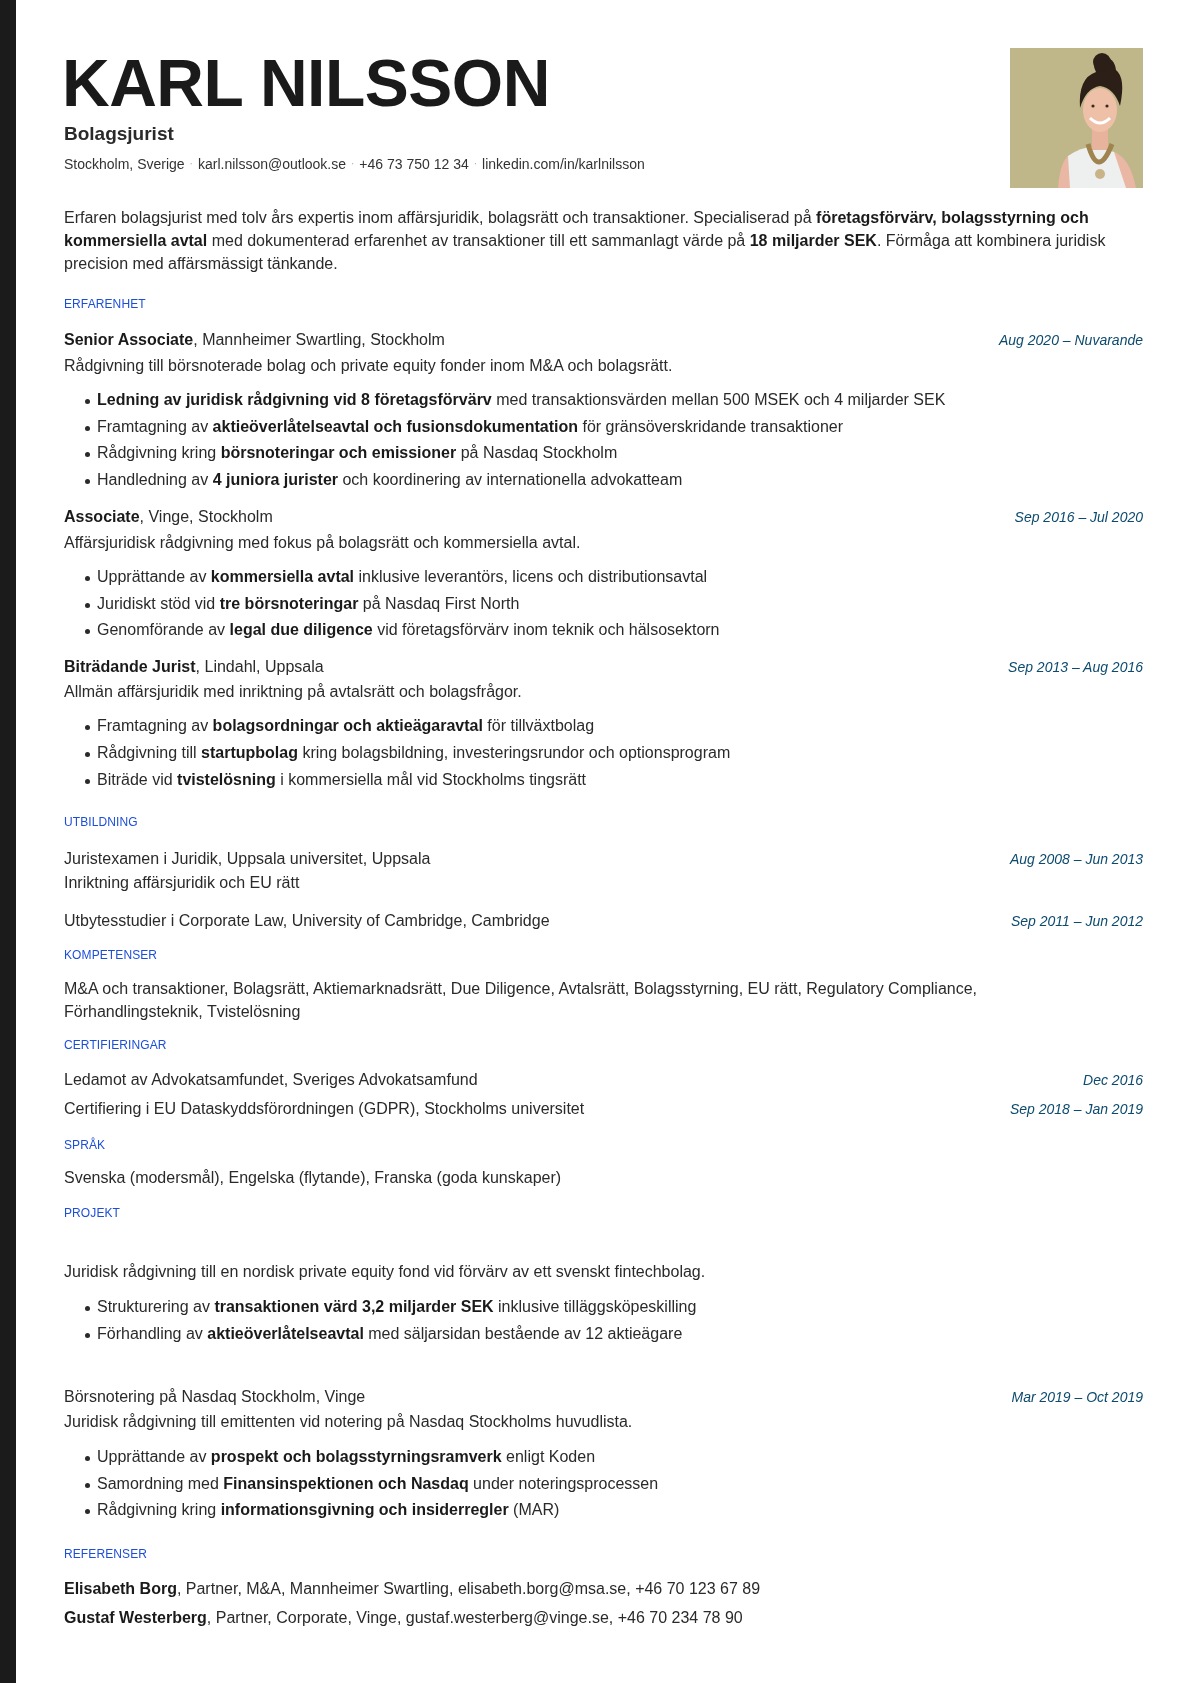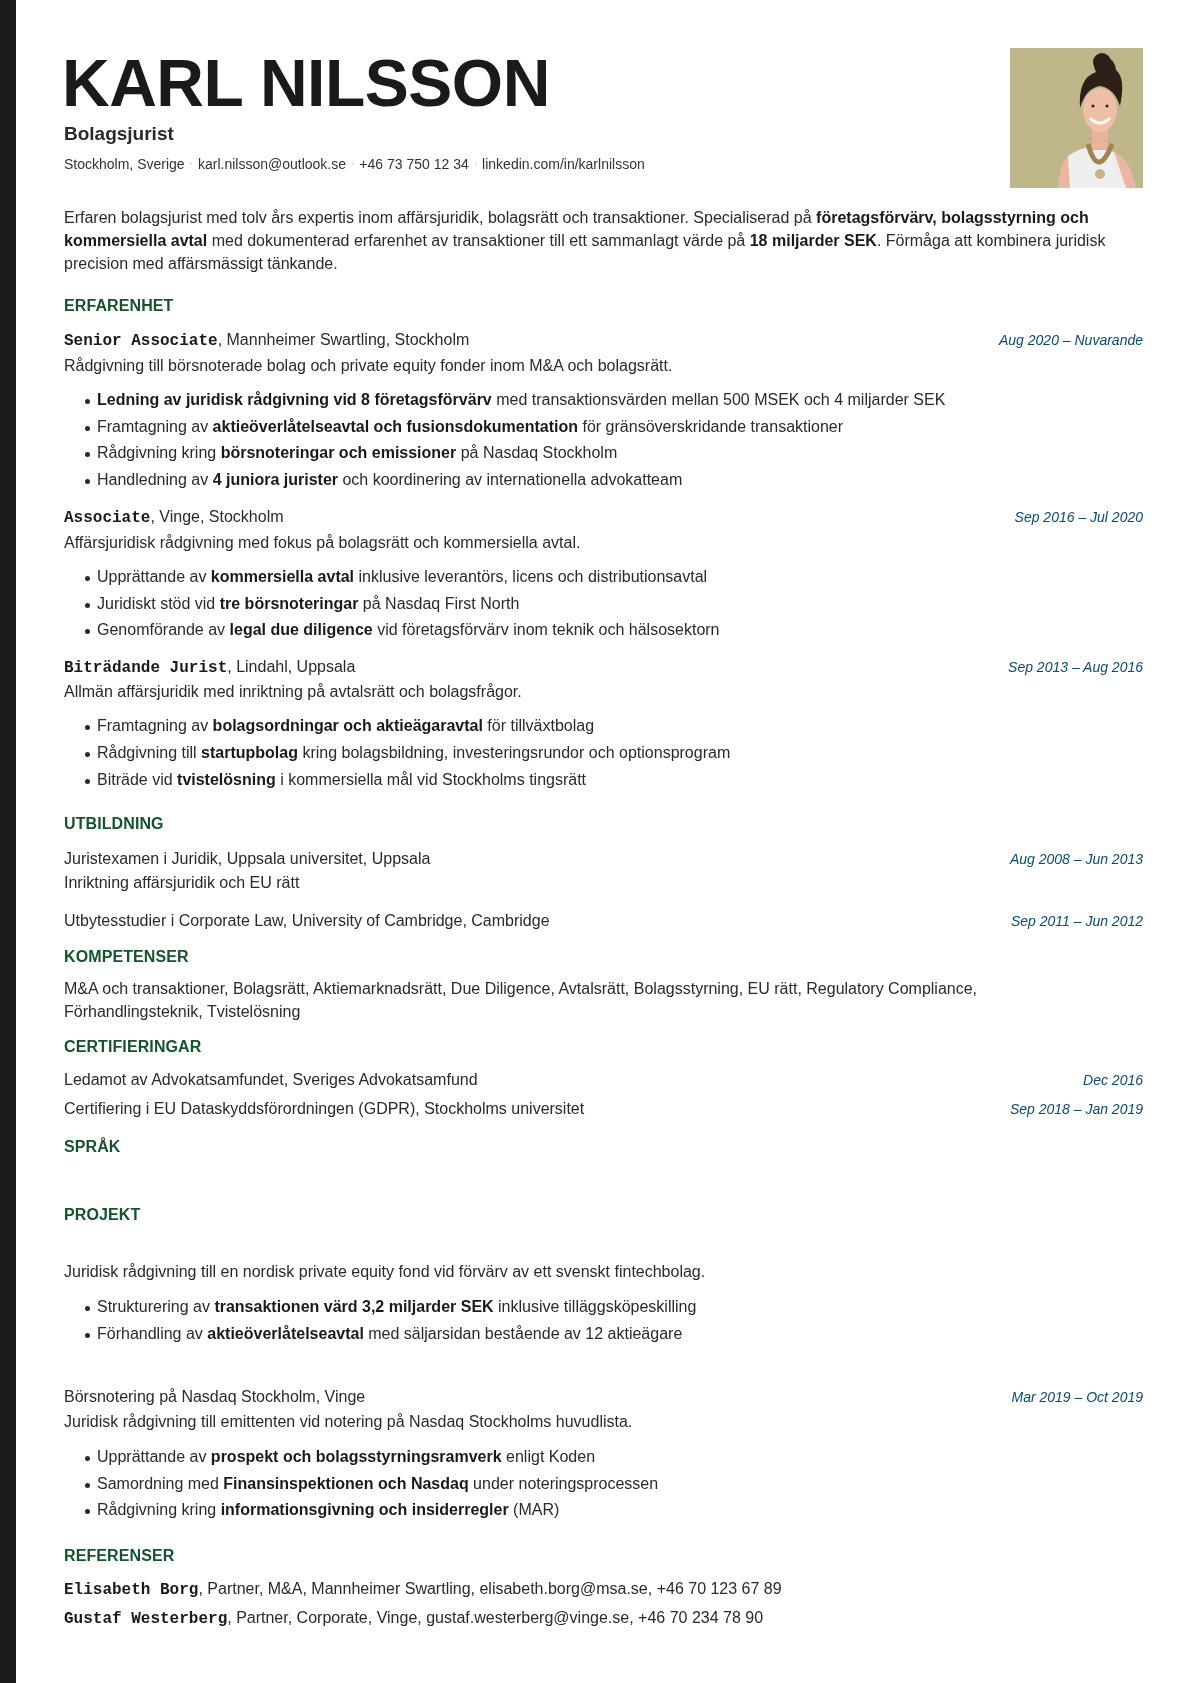--- a/index.html
+++ b/index.html
@@ -38,27 +38,27 @@
     .photo svg { display: block; }
 
     .summary {
       position: absolute; top: 206px; left: 0; width: 1079px;
       font-size: 16px; line-height: 23px; color: #2a2a2a;
     }
     .summary b { font-weight: 700; color: #1a1a1a; }
 
     .section-h {
       position: absolute; left: 0;
-      font-size: 16px; font-weight: 700; color: #14532d; letter-spacing: 0.1px;
+      font-size: 12px; font-weight: 400; color: #1d4ed8; letter-spacing: 0.1px;
     }
     .row {
       position: absolute; left: 0; width: 1079px;
       font-size: 16px; color: #2a2a2a; white-space: nowrap;
     }
-    .row b { font-weight: 700; color: #1a1a1a; font-family: Liberation Mono, monospace; }
+    .row b { font-weight: 700; color: #1a1a1a; }
     .date {
       position: absolute; right: 0; top: 1px;
       font-size: 14px; font-style: italic; color: #0c4a6e;
     }
     .bullet {
       position: absolute; left: 33px; font-size: 16px; color: #2a2a2a; white-space: nowrap;
     }
     .bullet::before {
       content: ""; position: absolute; left: -12px; top: 8px;
       width: 5px; height: 5px; border-radius: 50%; background: #2a2a2a;
@@ -158,20 +158,21 @@
   <div class="row" style="top:1071px">
     <span>Ledamot av Advokatsamfundet, Sveriges Advokatsamfund</span>
     <span class="date">Dec 2016</span>
   </div>
   <div class="row" style="top:1100px">
     <span>Certifiering i EU Dataskyddsförordningen (GDPR), Stockholms universitet</span>
     <span class="date">Sep 2018 – Jan 2019</span>
   </div>
 
   <div class="section-h" style="top:1138px">SPRÅK</div>
+  <div class="row" style="top:1169px">Svenska (modersmål), Engelska (flytande), Franska (goda kunskaper)</div>
 
   <div class="section-h" style="top:1206px">PROJEKT</div>
   <div class="row" style="top:1263px">Juridisk rådgivning till en nordisk private equity fond vid förvärv av ett svenskt fintechbolag.</div>
   <div class="bullet" style="top:1298px"><span>Strukturering av </span><b>transaktionen värd 3,2 miljarder SEK</b><span> inklusive tilläggsköpeskilling</span></div>
   <div class="bullet" style="top:1325px"><span>Förhandling av </span><b>aktieöverlåtelseavtal</b><span> med säljarsidan bestående av 12 aktieägare</span></div>
 
   <div class="row" style="top:1388px">
     <span>Börsnotering på Nasdaq Stockholm, Vinge</span>
     <span class="date">Mar 2019 – Oct 2019</span>
   </div>

